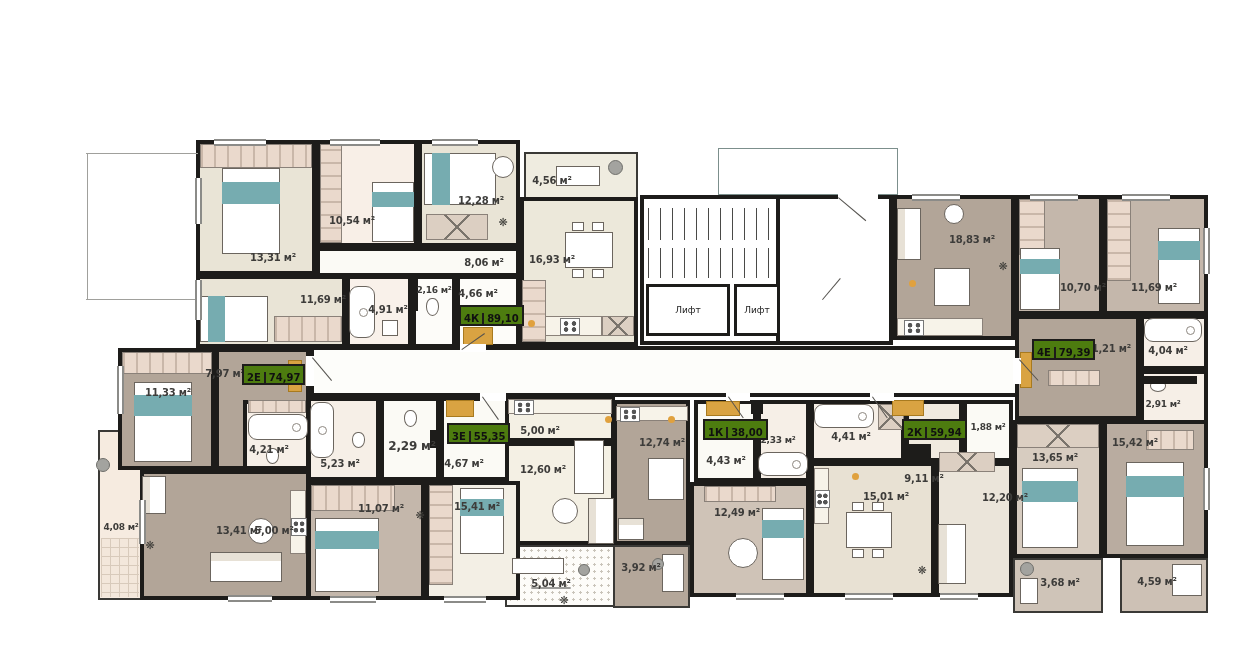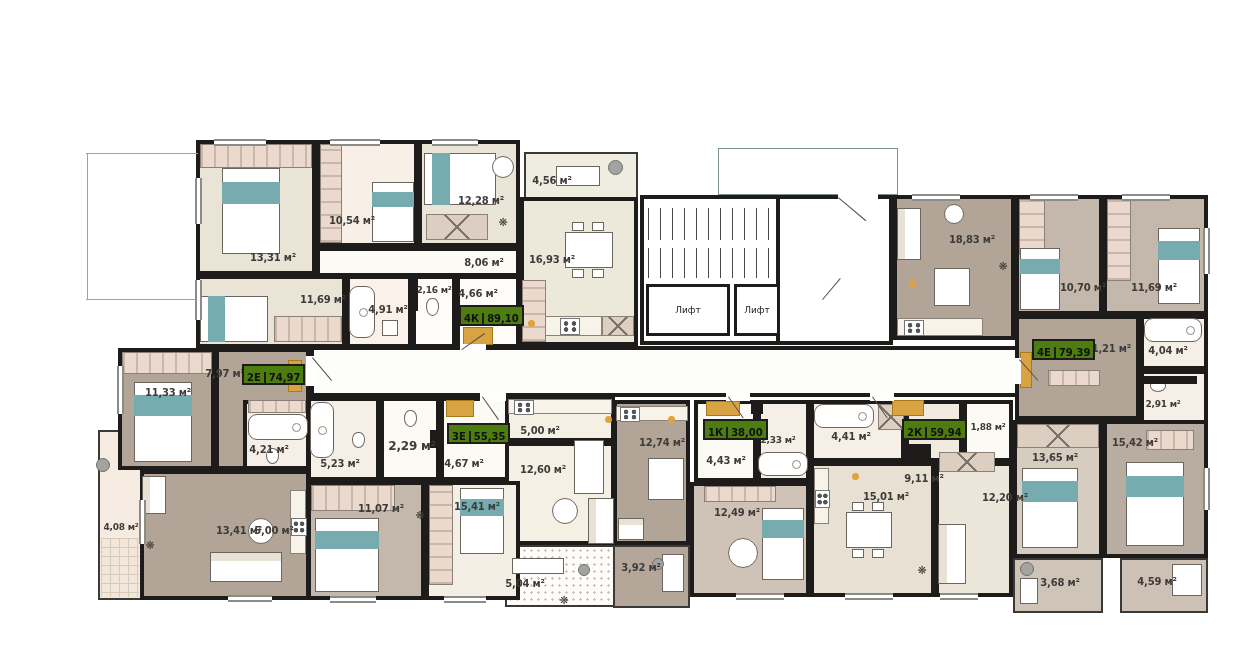--- a/index.html
+++ b/index.html
@@ -325,21 +325,21 @@
   <div class="lbl" style="left:274px;top:530px;">5,00 м²</div>
   <div class="lbl" style="left:121px;top:527px;font-size:9px;">4,08 м²</div>
 
   <div class="lbl" style="left:340px;top:463px;">5,23 м²</div>
   <div class="lbl" style="left:412px;top:446px;font-size:12px;">2,29 м²</div>
   <div class="lbl" style="left:464px;top:463px;">4,67 м²</div>
   <div class="lbl" style="left:540px;top:430px;">5,00 м²</div>
   <div class="lbl" style="left:543px;top:469px;">12,60 м²</div>
   <div class="lbl" style="left:381px;top:508px;">11,07 м²</div>
   <div class="lbl" style="left:477px;top:506px;">15,41 м²</div>
-  <div class="lbl" style="left:525px;top:583px;">5,04 м²</div>
+  <div class="lbl" style="left:551px;top:583px;text-decoration:underline;">5,04 м²</div>
 
   <div class="lbl" style="left:662px;top:442px;">12,74 м²</div>
   <div class="lbl" style="left:726px;top:460px;">4,43 м²</div>
   <div class="lbl" style="left:778px;top:440px;font-size:9px;">2,33 м²</div>
   <div class="lbl" style="left:737px;top:512px;">12,49 м²</div>
   <div class="lbl" style="left:641px;top:567px;">3,92 м²</div>
 
   <div class="lbl" style="left:851px;top:436px;">4,41 м²</div>
   <div class="lbl" style="left:924px;top:478px;">9,11 м²</div>
   <div class="lbl" style="left:988px;top:427px;font-size:9px;">1,88 м²</div>

